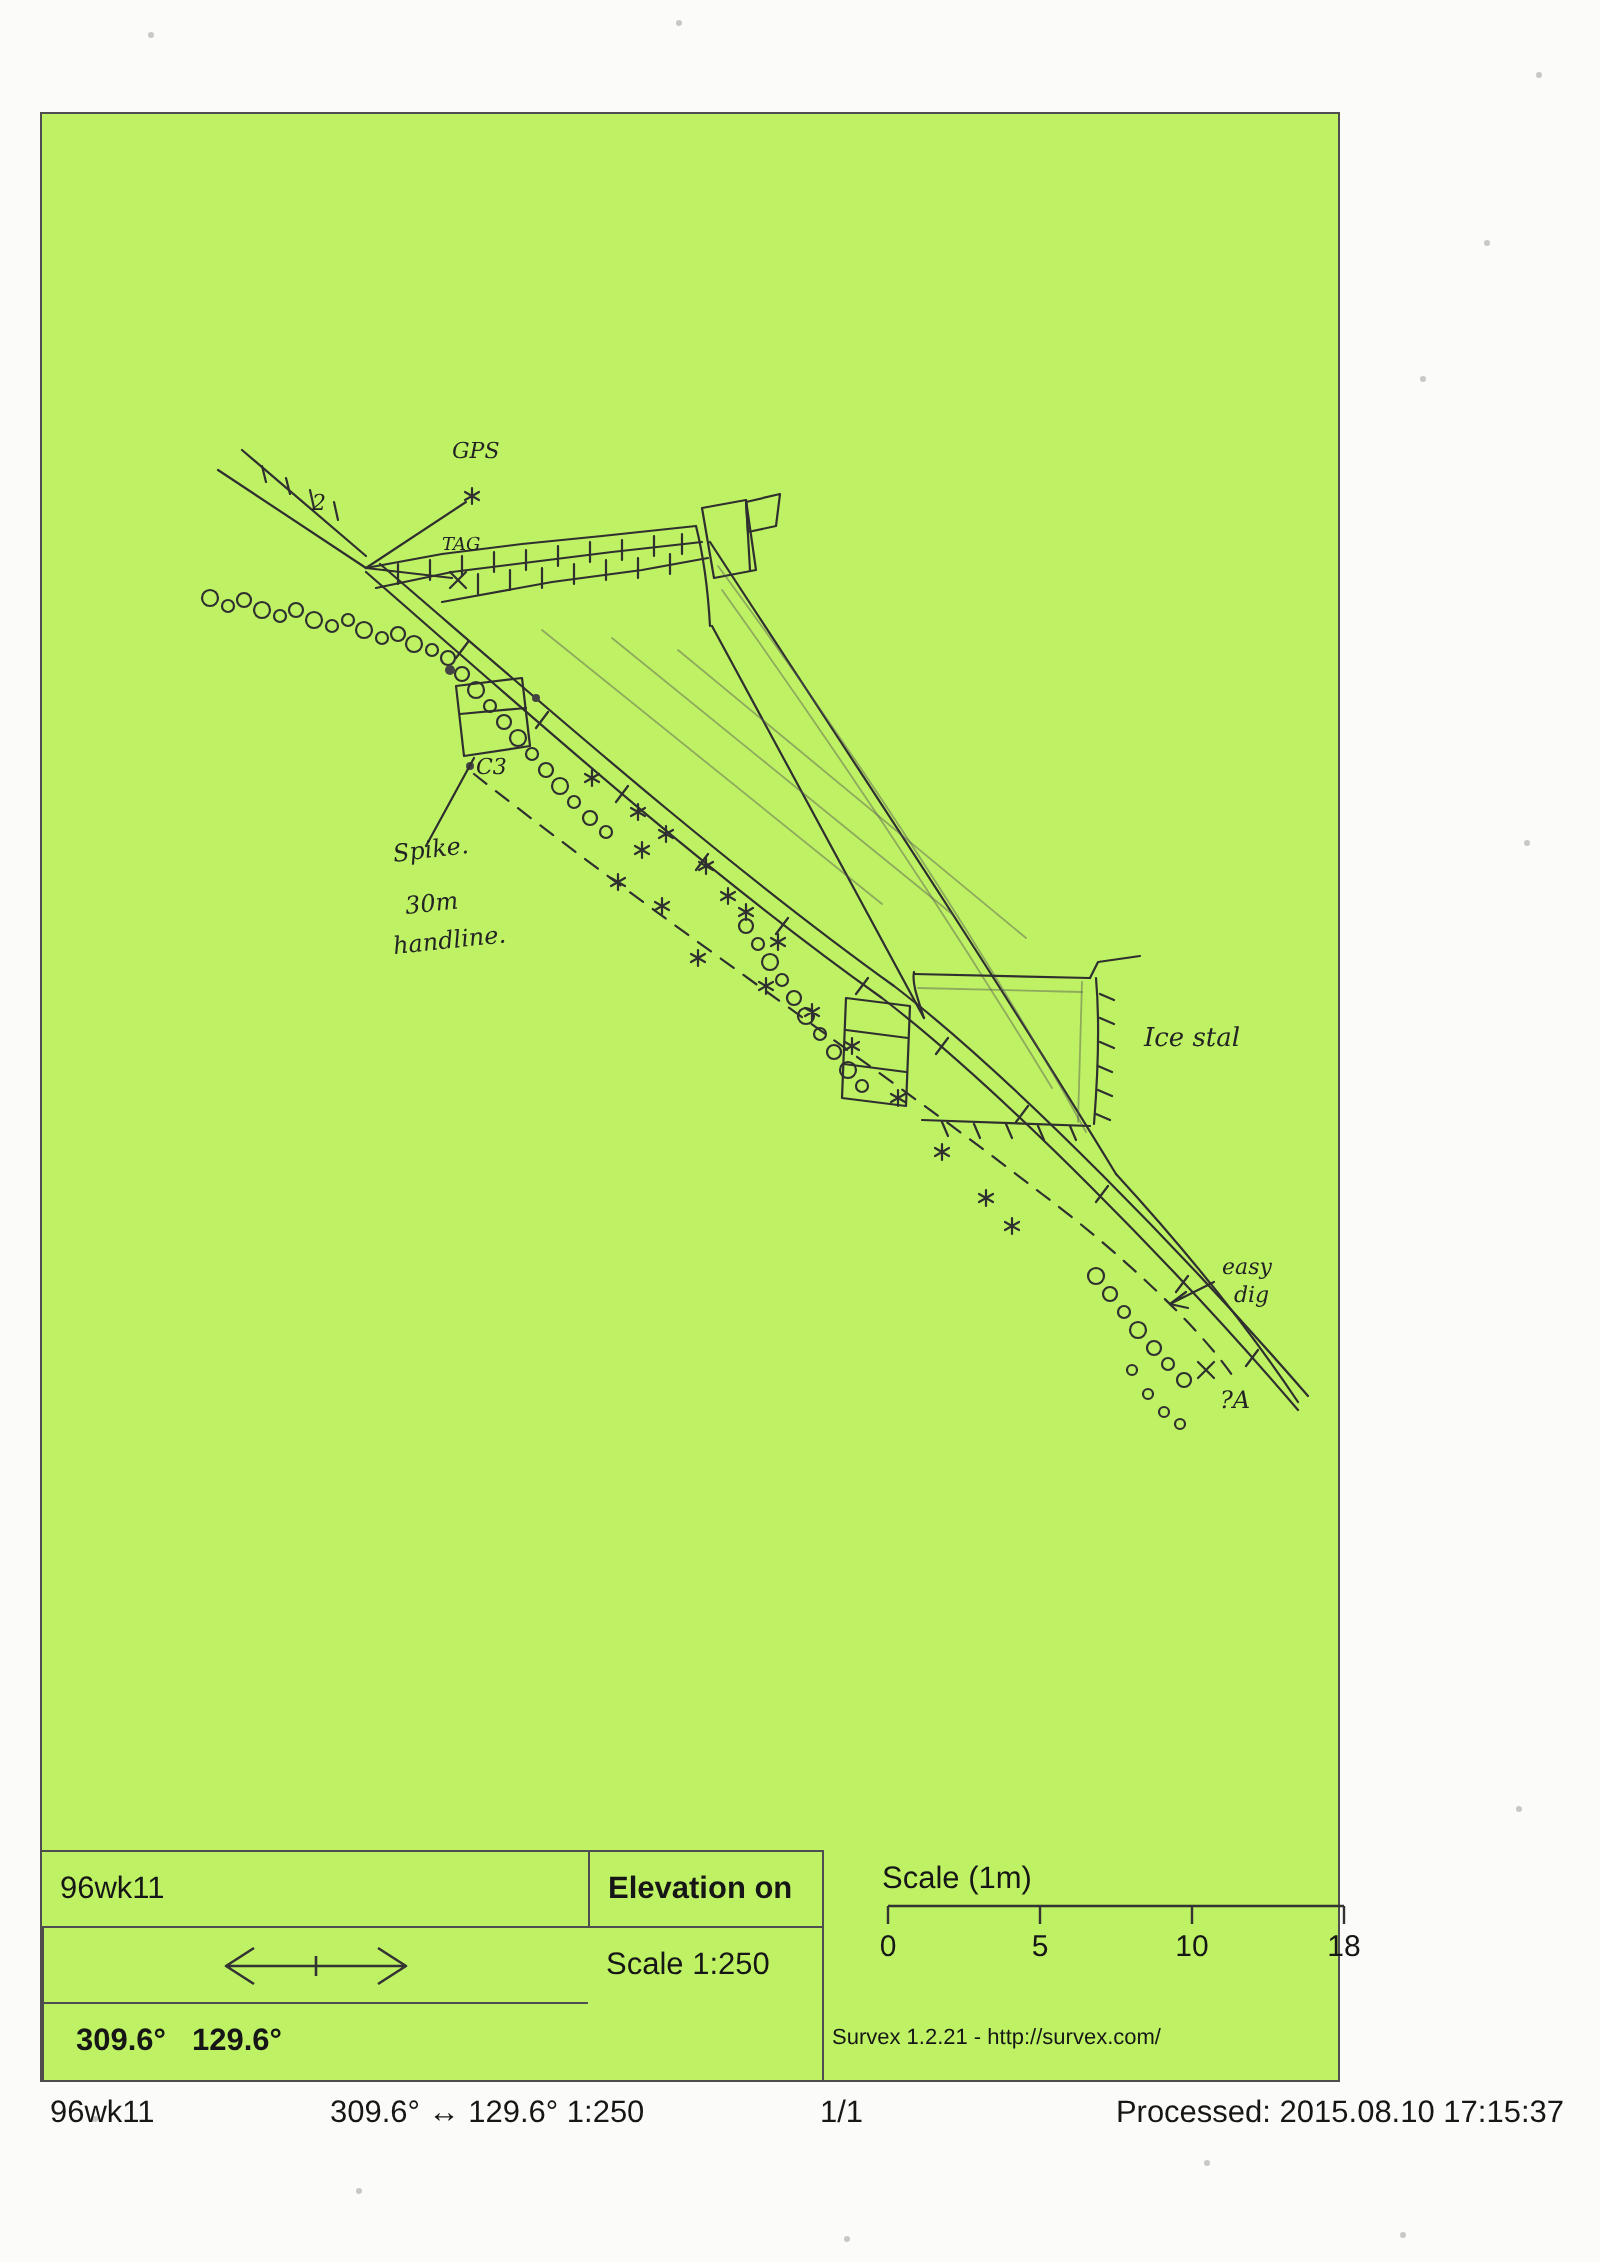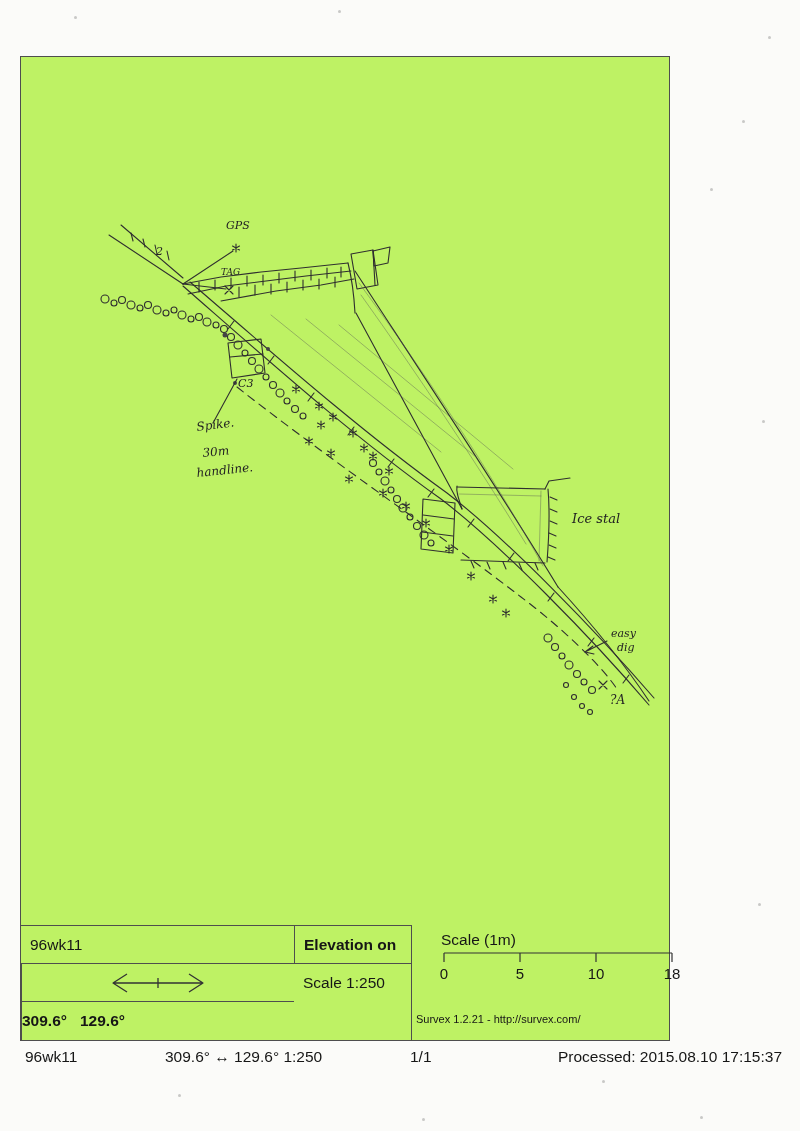--- a/index.html
+++ b/index.html
@@ -21,21 +21,21 @@
     border-top:1px solid #4e4e4e; border-right:1px solid #4e4e4e;
     display:grid; grid-template-columns:273px 1fr; grid-template-rows:38px 38px 38px;
   }
   .tb-cell {
     display:flex; align-items:center; padding-left:9px;
     font-size:15.5px; border-bottom:1px solid #4e4e4e; overflow:hidden;
   }
   .tb-cell.col2 { border-left:1px solid #4e4e4e;font-weight:bold; }
   .tb-cell.row3 { border-bottom:none; }
   .tb-cell.arrow-cell { justify-content:center; padding:0; }
-  .tb-cell.bearings { gap:13px; padding-left:0; }
+  .tb-cell.bearings { gap:13px; padding-left:16px; }
 
   
   .scale-title { position:absolute; left:420px; top:874px; font-size:15.5px;text-align:right; }
   .scale-bar-svg { position:absolute; left:418px; top:892px; }
   .tick-label {
     position:absolute; top:908px; font-size:15px; transform:translateX(-50%);
   }
   .survex-credit { position:absolute; left:395px; top:956px; font-size:11px; }
 
   

